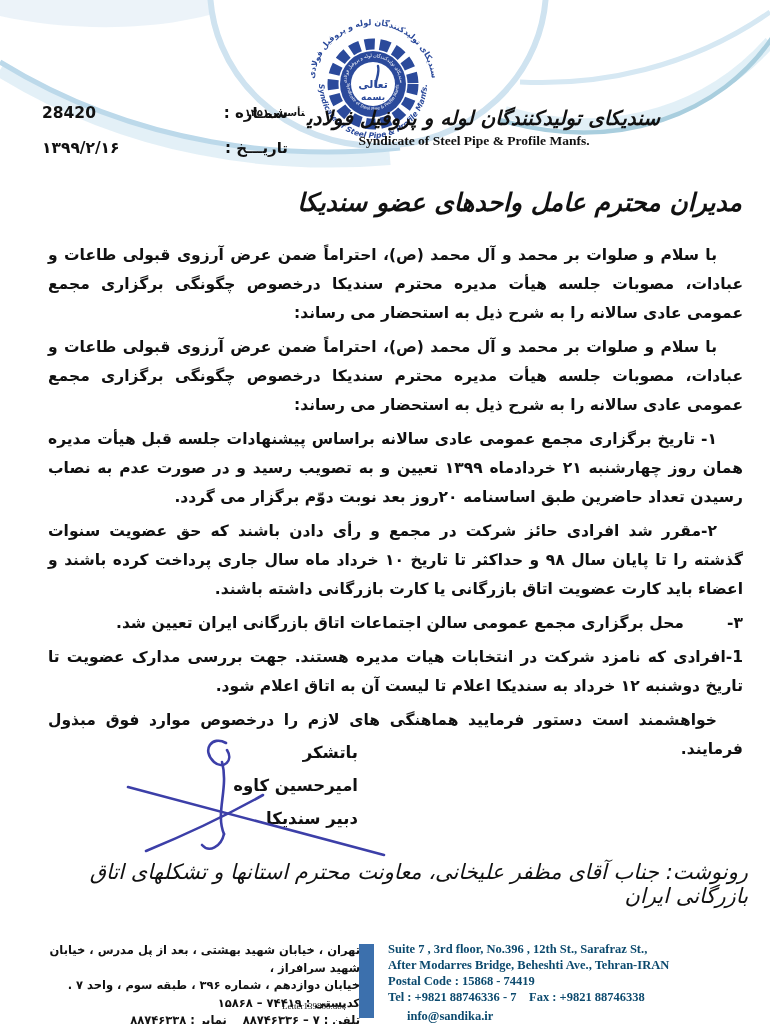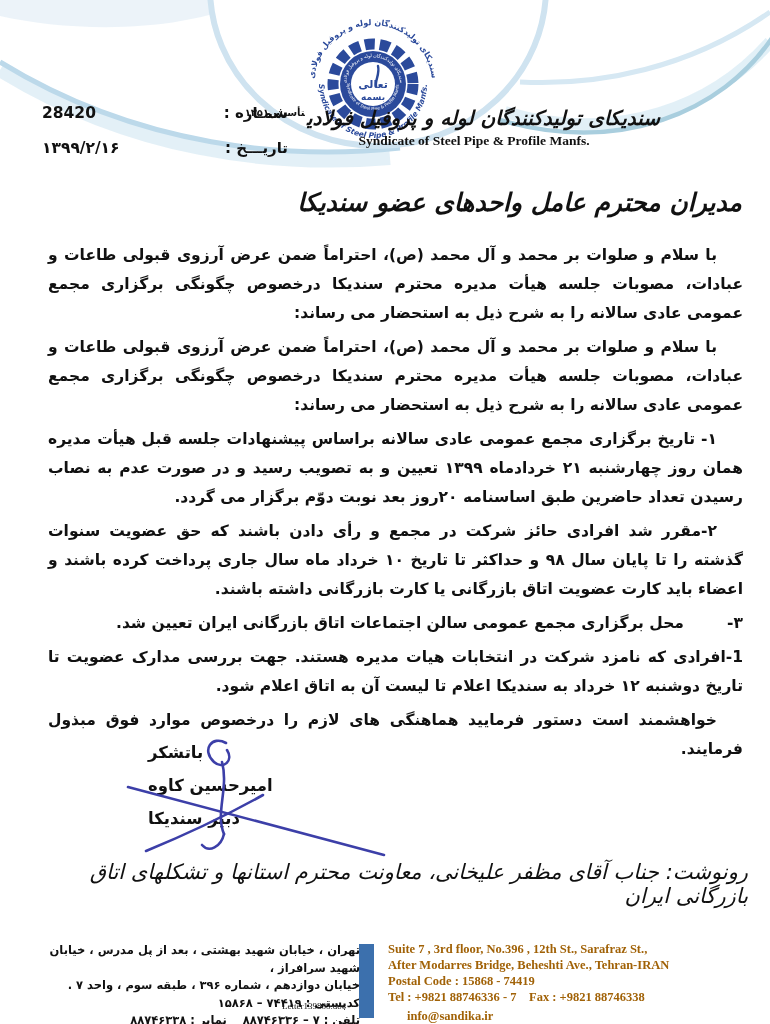--- a/index.html
+++ b/index.html
@@ -36,42 +36,42 @@
     font-size:25px;font-weight:bold;font-style:italic;
   }
   .body-text{
     position:absolute;top:241px;left:36px;right:27px;direction:rtl;
     text-align:justify;font-size:15.5px;font-weight:bold;line-height:29px;
   }
   .body-text p{margin:0 0 5px 12px;}
   .indent{text-indent:26px;}
   
   .sign-block{
-    position:absolute;top:736px;left:148px;width:190px;direction:rtl;text-align:left;
+    position:absolute;top:736px;left:168px;width:190px;direction:rtl;text-align:right;
     font-weight:bold;font-size:16.5px;line-height:33px;
   }
   .scrawl{position:absolute;top:733px;left:100px;width:300px;height:140px;pointer-events:none;}
   
   .cc{
     position:absolute;top:860px;left:12px;right:22px;direction:rtl;text-align:right;
     font-size:21px;font-weight:normal;font-style:italic;
   }
   
   .footer-fa{
     position:absolute;top:942px;left:26px;width:334px;direction:rtl;text-align:right;
     font-size:11.5px;font-weight:bold;line-height:17.5px;
   }
   .doc-ref{
     position:absolute;top:1001px;left:282px;width:90px;text-align:left;
     font-family:"Liberation Serif",serif;font-size:9px;
   }
   .footer-bar{position:absolute;top:944px;left:359px;width:15px;height:74px;background:#3c70ad;}
   .footer-en{
     position:absolute;top:941px;left:388px;width:378px;direction:ltr;text-align:left;
-    font-family:"Liberation Serif",serif;font-weight:bold;font-size:12.5px;line-height:16px;color:#a16207;
+    font-family:"Liberation Serif",serif;font-weight:bold;font-size:12.5px;line-height:16px;color:#0c4a6e;
   }
   .footer-en .email{margin-top:3px;padding-left:19px;}
 </style>
 </head>
 <body>
 
 <div class="page">
 
   <svg class="deco" viewBox="0 0 770 200" aria-hidden="true">
     <path d="M0,0 L250,0 C180,34 70,32 0,16 Z" fill="#e7f0f7" opacity="0.8"></path>

